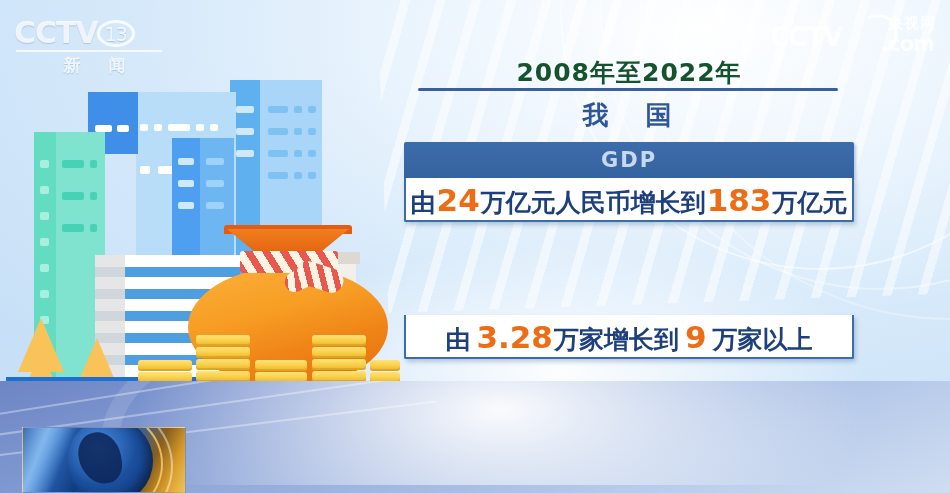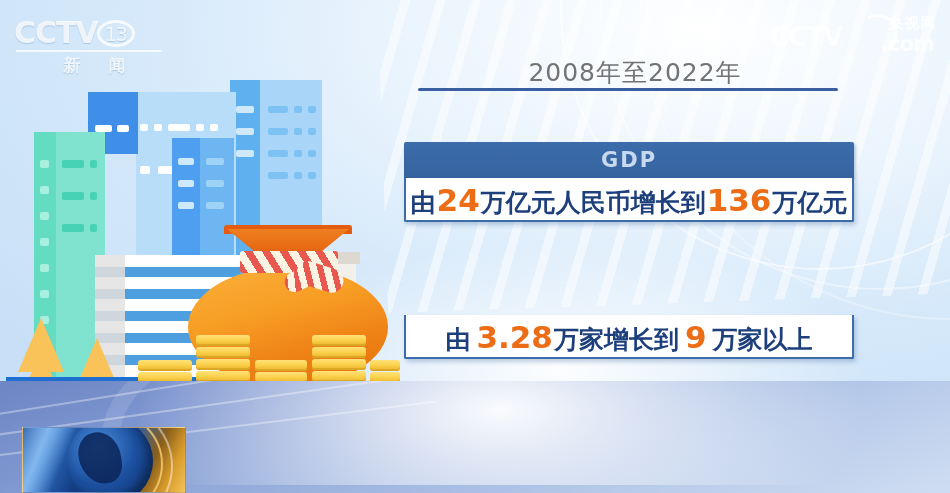--- a/index.html
+++ b/index.html
@@ -158,23 +158,23 @@
     width:100%; height:11px;
     background:linear-gradient(180deg,#ffe27a 0%,#fcd24e 46%,#e9b328 100%);
     border-radius:3px;
     box-shadow:inset 0 -2px 0 rgba(190,135,20,.35);
     margin-bottom:1px;
   }
 
   
   .panel{ position:absolute; left:404px; top:0; width:546px; height:420px; }
   .era{
-    position:absolute; left:16px; top:56px; width:430px;
-    text-align:center; color:#737373;
-    font-size:25px; font-weight:normal; letter-spacing:1px;
+    position:absolute; left:10px; top:56px; width:430px;
+    text-align:center; color:#14532d;
+    font-size:25px; font-weight:bold; letter-spacing:1px;
   }
   .era-rule{
     position:absolute; left:14px; top:88px; width:420px; height:3px;
     background:#3a5fa0; border-radius:2px;
   }
   .country{
     position:absolute; left:8px; top:98px; width:430px;
     text-align:center; color:#2f5699;
     font-size:26px; font-weight:bold; letter-spacing:14px; text-indent:14px;
   }
@@ -396,25 +396,26 @@
     <div class="line-a">CCTV</div>
     <div class="swash"></div>
     <div class="yang">央视网</div>
     <div class="com">.com</div>
   </div>
 
   <div class="panel">
 
     <div class="era">2008年至2022年</div>
     <div class="era-rule"></div>
+    <div class="country">我 国</div>
 
     <div class="block" style="top:142px;border-radius:10px;">
       <div class="head">GDP</div>
       <div class="val">
-        <span class="cn">由</span><span class="num">24</span><span class="cn">万亿元人民币增长到</span><span class="num">136</span><span class="cn">万亿元</span>
+        <span class="cn">由</span><span class="num">24</span><span class="cn">万亿元人民币增长到</span><span class="num">183</span><span class="cn">万亿元</span>
       </div>
     </div>
 
     <div class="block" style="top:232px;">
     </div>
 
     <div class="block" style="top:315px;">
       <div class="val">
         <span class="cn">由</span><span class="sp"></span><span class="num">3.28</span><span class="cn">万家增长到</span><span class="sp"></span><span class="num">9</span><span class="sp"></span><span class="cn">万家以上</span>
       </div>

